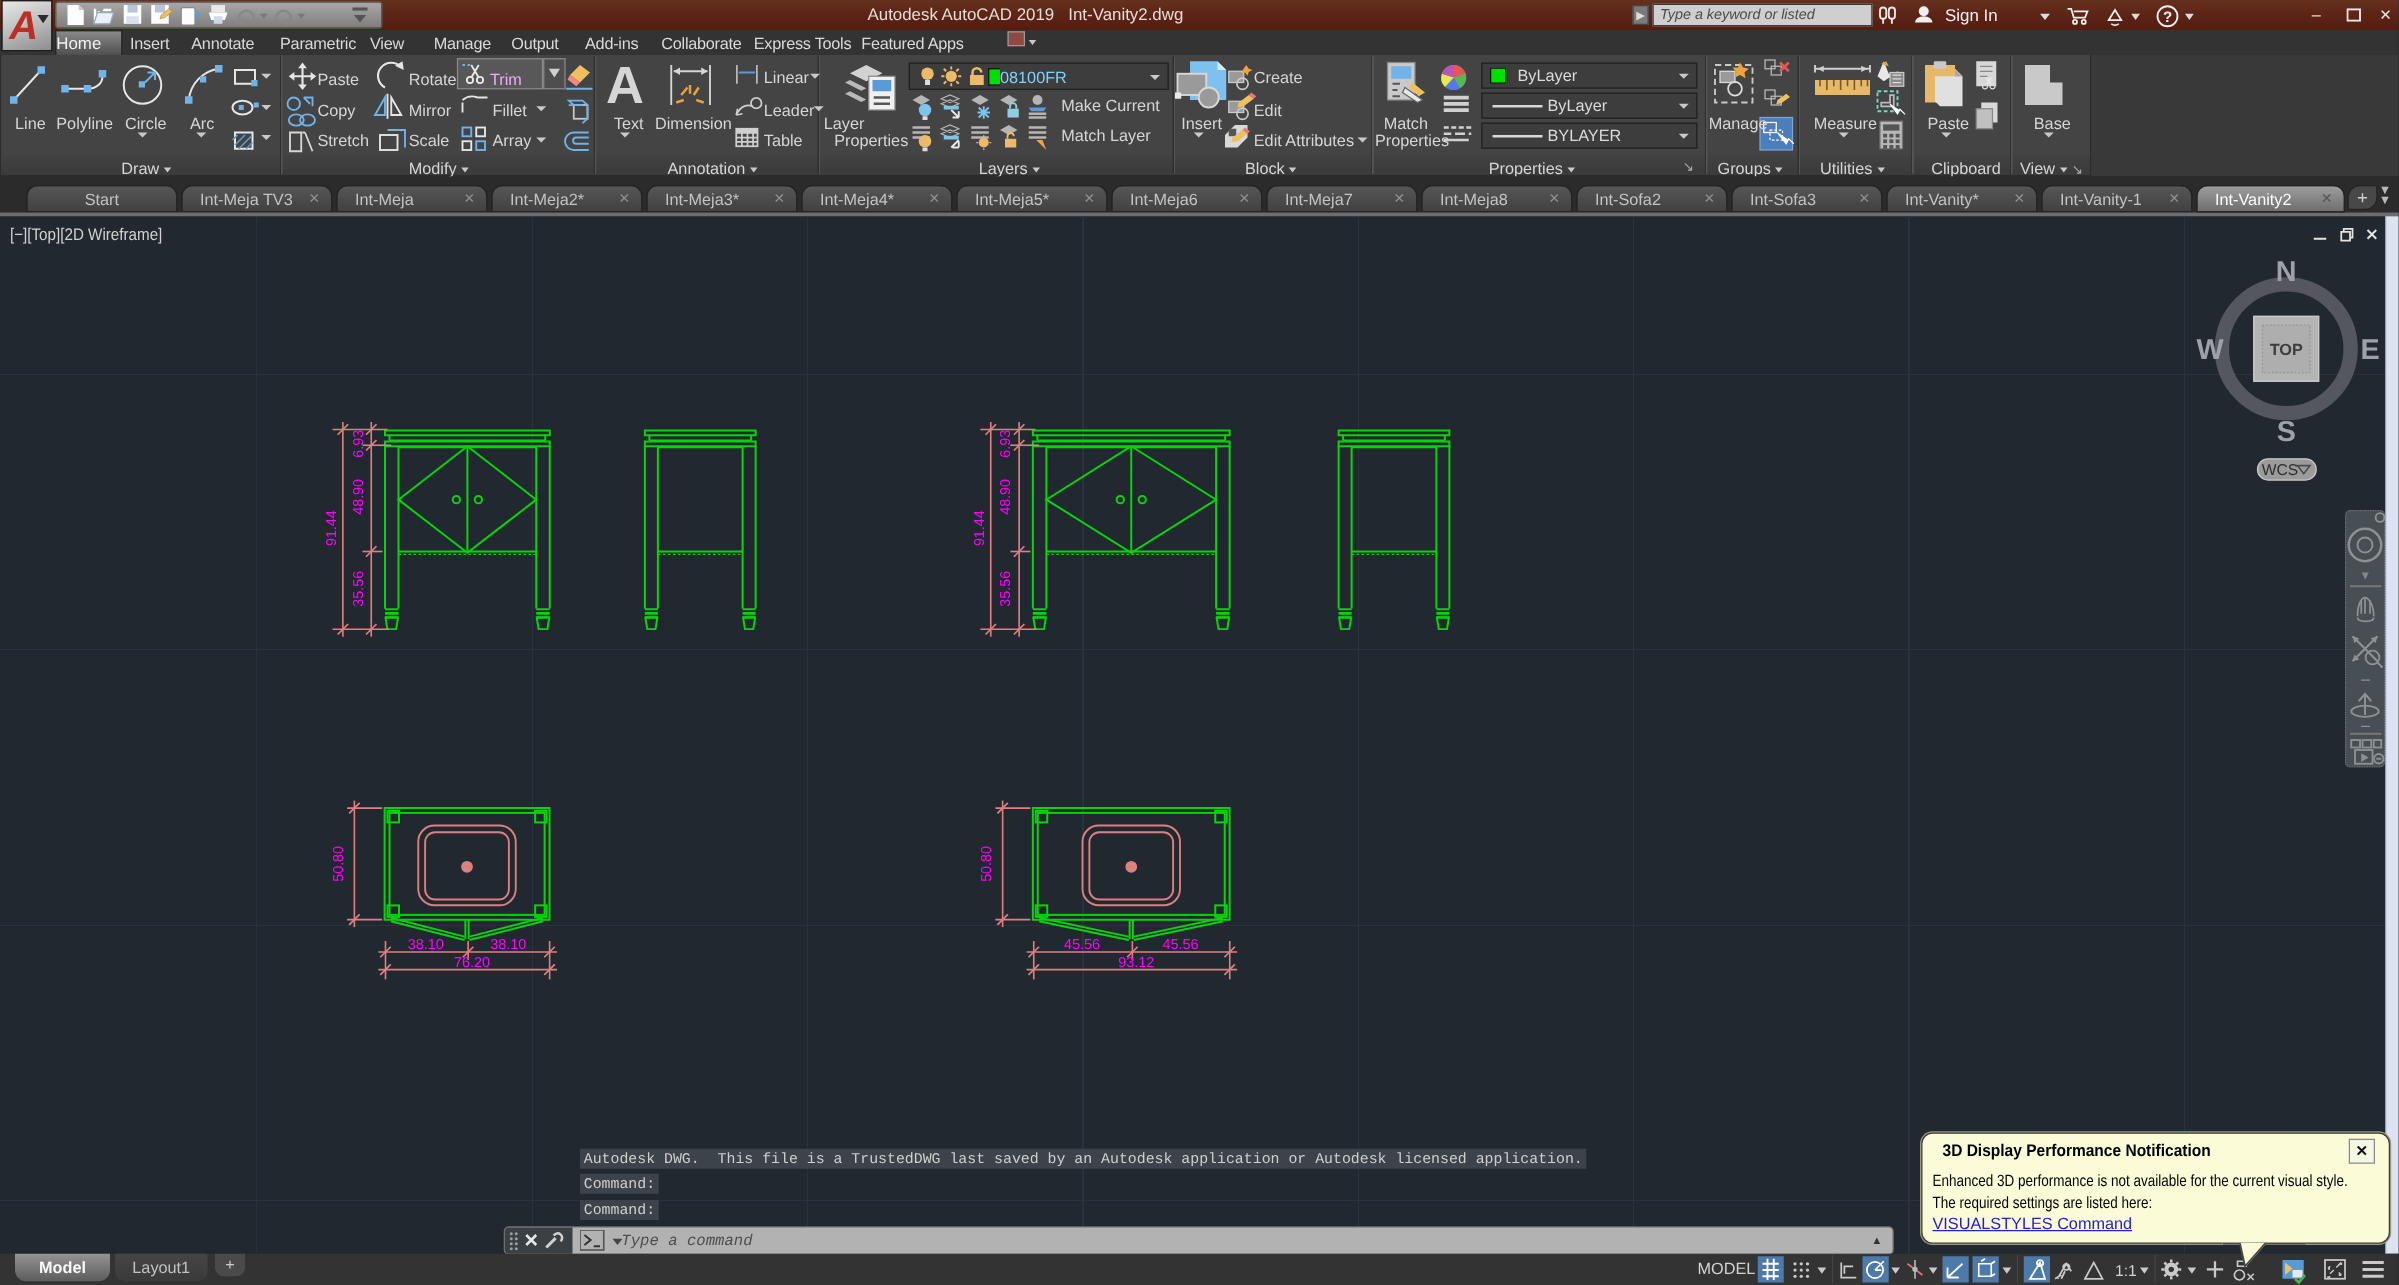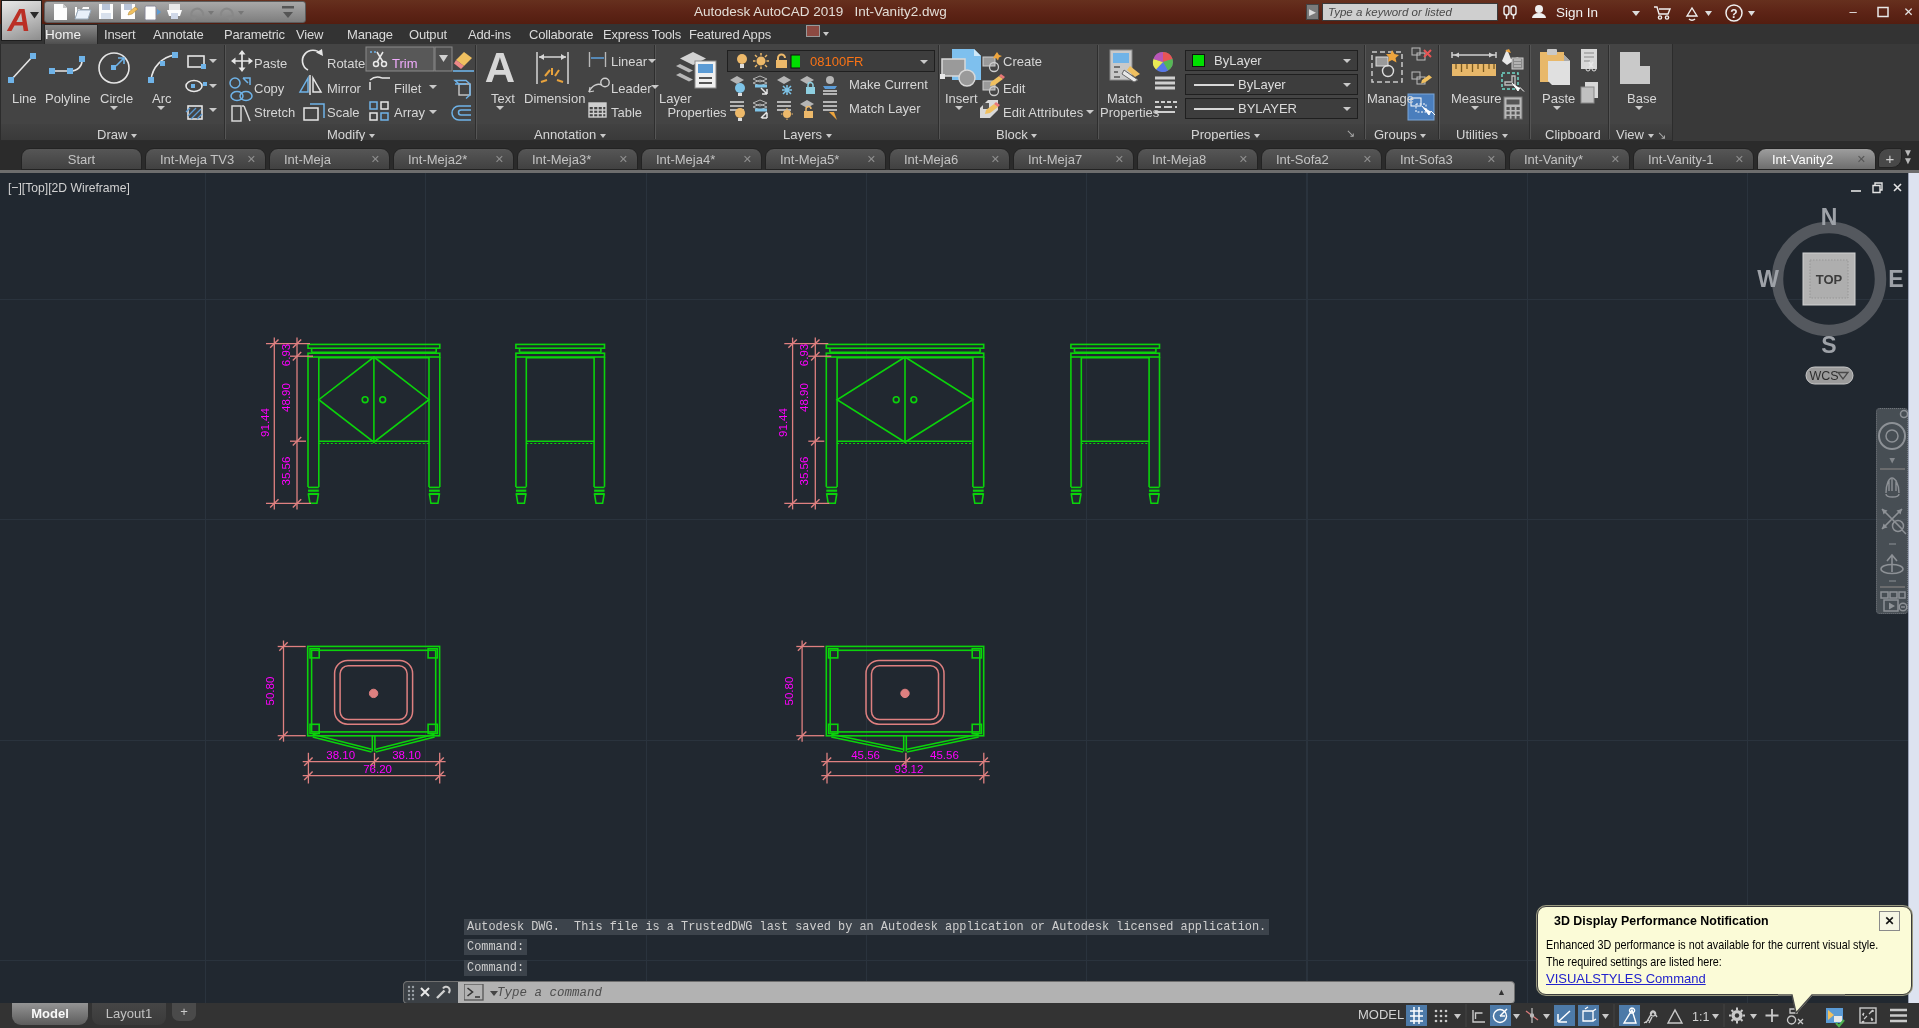--- a/index.html
+++ b/index.html
@@ -354,21 +354,21 @@
           <line x1="32.5" y1="8" x2="35" y2="8"></line>
           <line x1="21" y1="2" x2="23" y2="4"></line>
           <line x1="31" y1="12" x2="33" y2="14"></line>
           <line x1="33" y1="2" x2="31" y2="4"></line>
           <line x1="23" y1="12" x2="21" y2="14"></line>
         </g>
       <rect x="42" y="7" width="11" height="8" fill="#edb96a"></rect>
         <path d="M44 7 v-2 a3.5 3.5 0 0 1 7 0" fill="none" stroke="#edb96a" stroke-width="2"></path>
       <rect x="57" y="2" width="13" height="13" fill="#00e000" stroke="#111"></rect>
     </svg>
-    <span style="position:absolute;left:82px;top:3px;color:#f97316;font-size:13px">08100FR</span>
+    <span style="position:absolute;left:72px;top:3px;color:#7dd3fc;font-size:13px">08100FR</span>
     <div class="ddm" style="right:6px;top:9px"></div>
   </div>
   <svg class="abs" style="left:654px;top:0" width="284" height="80" viewBox="0 0 284 80">
     <g id="lic">
 
       <g transform="translate(76,32)">
           <path d="M0 4 l7 -4 l7 4 l-7 4 z" fill="#b5b5b5"></path>
           <circle cx="10" cy="12" r="5" fill="#7ec4e8"></circle>
           <rect x="8" y="17" width="4" height="3" fill="#ddd"></rect>
         </g>

